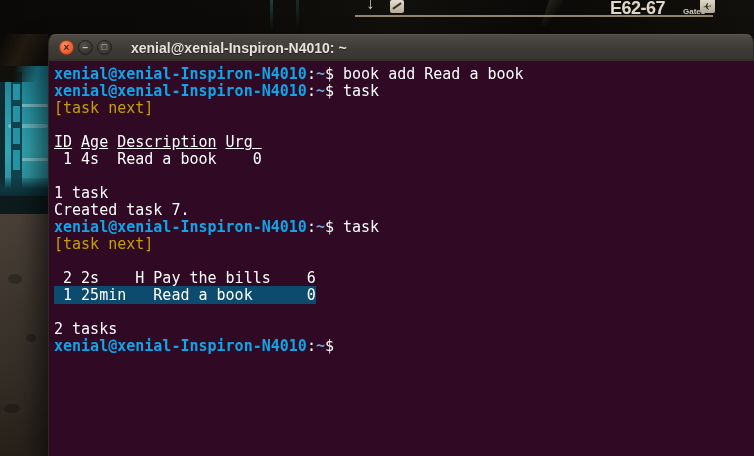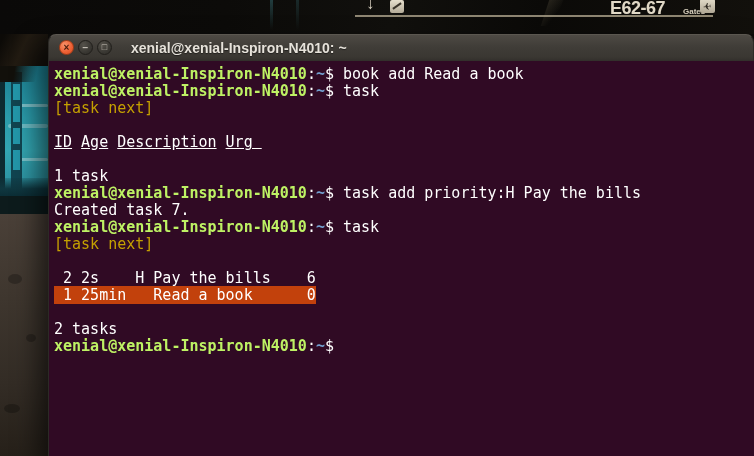--- a/index.html
+++ b/index.html
@@ -83,26 +83,26 @@
   .title{position:absolute;left:82px;top:0;height:27px;line-height:27px;
     font-size:14px;font-weight:bold;color:#e6e2da;text-shadow:0 1px 1px rgba(0,0,0,.45);
     white-space:nowrap;text-align:center;}
   .term{position:absolute;left:0;top:27px;width:706px;height:395px;
     background:#300a24;box-sizing:border-box;
     border-left:1px solid #2c2a26;
     padding:5px 0 0 5px;overflow:hidden;
     font-family:"DejaVu Sans Mono","Liberation Mono",monospace;
     font-size:15px;line-height:17px;}
   .tline{white-space:pre;min-height:17px;height:17px;}
-  .c-green{color:#bef264;font-weight:bold;}
+  .c-green{color:#0ea5e9;font-weight:bold;}
   .c-white{color:#ffffff;}
   .c-blue{color:#729fcf;font-weight:bold;}
   .c-yellow{color:#c4a000;}
   .c-underline{text-decoration:underline;margin-top:36px;}
-  .c-highlight{background:#c2410c;}
+  .c-highlight{background:#0c4a6e;}
 </style>
 </head>
 <body>
 
 <div class="wallpaper">
   <div class="wp-left">
     <div class="wp-ceiling"></div>
     <div class="wp-sky">
       <span class="wp-cloud c1"></span>
       <span class="wp-cloud c2"></span>
@@ -160,23 +160,23 @@
     </div>
     <div class="title">xenial@xenial-Inspiron-N4010: ~</div>
   </div>
   <div class="term">
     <div>
         <div class="tline"><span class="c-green">xenial@xenial-Inspiron-N4010</span><span class="c-white">:</span><span class="c-blue">~</span><span class="c-white">$ book add Read a book</span></div>
         <div class="tline"><span class="c-green">xenial@xenial-Inspiron-N4010</span><span class="c-white">:</span><span class="c-blue">~</span><span class="c-white">$ task</span></div>
         <div class="tline"><span class="c-yellow">[task next]</span></div>
         <div class="tline"></div>
         <div class="tline"><span class="c-white c-underline">ID</span><span class="c-white"> </span><span class="c-white c-underline">Age</span><span class="c-white"> </span><span class="c-white c-underline">Description</span><span class="c-white"> </span><span class="c-white c-underline">Urg </span></div>
+        <div class="tline"><span class="c-white"> 1 4s  Read a book    0</span></div>
         <div class="tline"></div>
         <div class="tline"><span class="c-white">1 task</span></div>
-        <div class="tline"><span class="c-green">xenial@xenial-Inspiron-N4010</span><span class="c-white">:</span><span class="c-blue">~</span><span class="c-white">$ task add priority:H Pay the bills</span></div>
         <div class="tline"><span class="c-white">Created task 7.</span></div>
         <div class="tline"><span class="c-green">xenial@xenial-Inspiron-N4010</span><span class="c-white">:</span><span class="c-blue">~</span><span class="c-white">$ task</span></div>
         <div class="tline"><span class="c-yellow">[task next]</span></div>
         <div class="tline"></div>
         <div class="tline"><span class="c-white"> 2 2s    H Pay the bills    6</span></div>
         <div class="tline"><span class="c-white c-highlight"> 1 25min   Read a book      0</span></div>
         <div class="tline"></div>
         <div class="tline"><span class="c-white">2 tasks</span></div>
         <div class="tline"><span class="c-green">xenial@xenial-Inspiron-N4010</span><span class="c-white">:</span><span class="c-blue">~</span><span class="c-white">$</span></div>
       </div>

